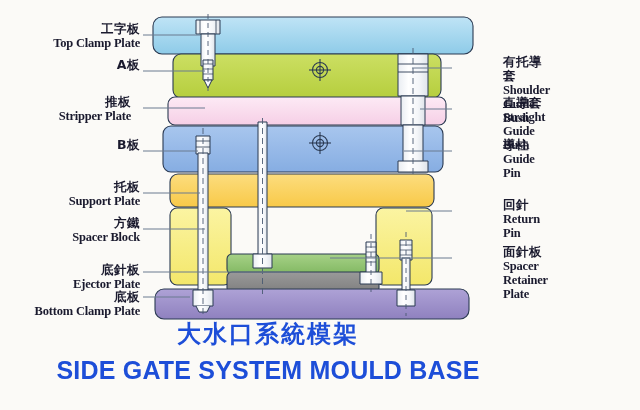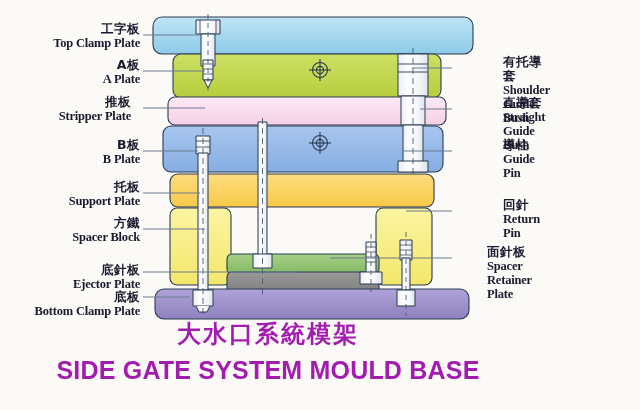--- a/index.html
+++ b/index.html
@@ -15,21 +15,21 @@
 
   
   .lbl{position:absolute;font-weight:bold;color:#1a1a2e;line-height:1.12;}
   .lbl .cn{font-size:12.5px;letter-spacing:.5px;font-family:"DejaVu Sans",sans-serif;font-weight:bold;}
   .lbl .en{font-size:12.5px;letter-spacing:-.2px;font-family:"Liberation Serif",serif;font-weight:bold;}
   .lbl.right{text-align:left;}
   .lbl.left{text-align:right;}
 
   
   #title{
-    position:absolute;left:0;right:0;text-align:center;color:#a21caf;
+    position:absolute;left:0;right:0;text-align:center;color:#1d4ed8;
   }
   #title .t-cn{
     font-family:"DejaVu Sans",sans-serif;font-weight:bold;
     font-size:24px;letter-spacing:2px;
   }
   #title .t-en{
     font-family:"Liberation Sans",sans-serif;font-weight:bold;
     font-size:25px;letter-spacing:.2px;
   }
   .nosel{user-select:none;}
@@ -194,29 +194,27 @@
       <line x1="452" y1="258" x2="330" y2="258"></line>
     </g>
   </svg>
 
   <div class="lbl left nosel" style="left:12px;top:22px;width:128px;">
     <div class="cn">工字板</div>
     <div class="en">Top Clamp Plate</div>
   </div>
   <div class="lbl left nosel" style="left:12px;top:58px;width:128px;">
     <div class="cn">A板</div>
-    <div class="en">A Plate</div>
   </div>
   <div class="lbl left nosel" style="left:3px;top:95px;width:128px;">
     <div class="cn">推板</div>
     <div class="en">Stripper Plate</div>
   </div>
   <div class="lbl left nosel" style="left:12px;top:138px;width:128px;">
     <div class="cn">B板</div>
-    <div class="en">B Plate</div>
   </div>
   <div class="lbl left nosel" style="left:12px;top:180px;width:128px;">
     <div class="cn">托板</div>
     <div class="en">Support Plate</div>
   </div>
   <div class="lbl left nosel" style="left:12px;top:216px;width:128px;">
     <div class="cn">方鐵</div>
     <div class="en">Spacer Block</div>
   </div>
   <div class="lbl left nosel" style="left:12px;top:263px;width:128px;">
@@ -237,21 +235,21 @@
     <div class="en">Shoulder Guide Bush</div>
   </div>
   <div class="lbl right nosel" style="left:503px;top:198px;">
     <div class="cn">回針</div>
     <div class="en">Return Pin</div>
   </div>
   <div class="lbl right nosel" style="left:503px;top:138px;">
     <div class="cn">導柱</div>
     <div class="en">Guide Pin</div>
   </div>
-  <div class="lbl right nosel" style="left:487px;top:245px;">
+  <div class="lbl right nosel" style="left:503px;top:245px;">
     <div class="cn">面針板</div>
     <div class="en">Spacer Retainer Plate</div>
   </div>
 
   <div id="title" style="top:318px;">
     <div class="t-cn nosel">大水口系統模架</div>
     <div class="t-en nosel" style="margin-top:6px;">SIDE GATE SYSTEM MOULD BASE</div>
   </div>
 
 </div>

